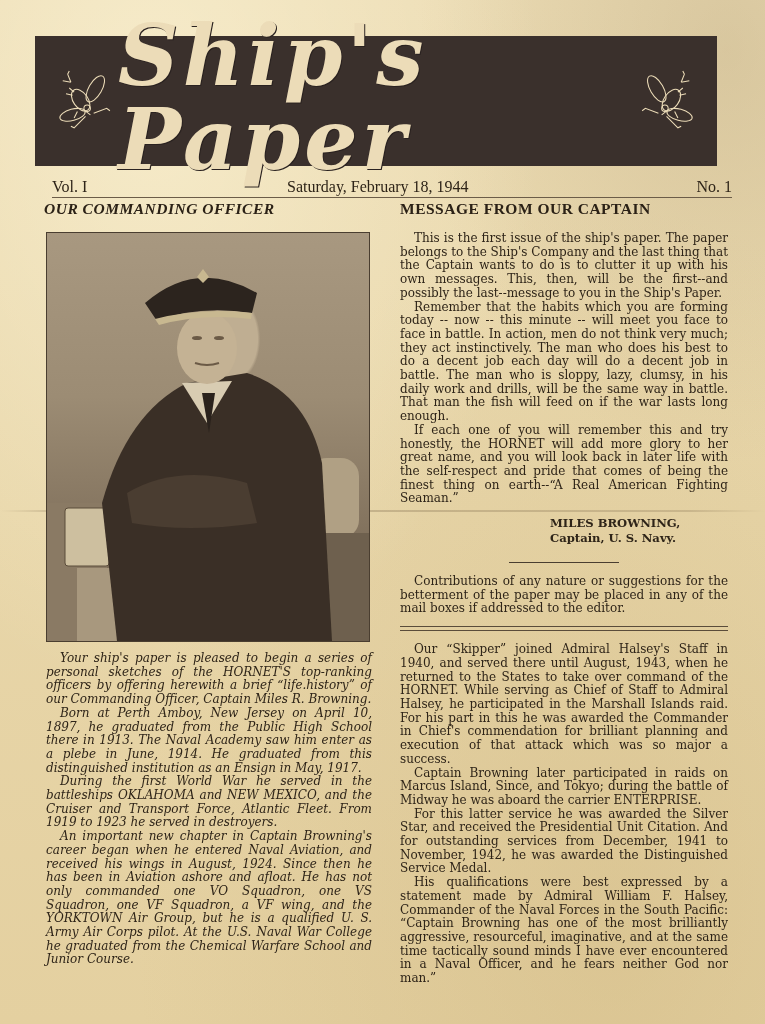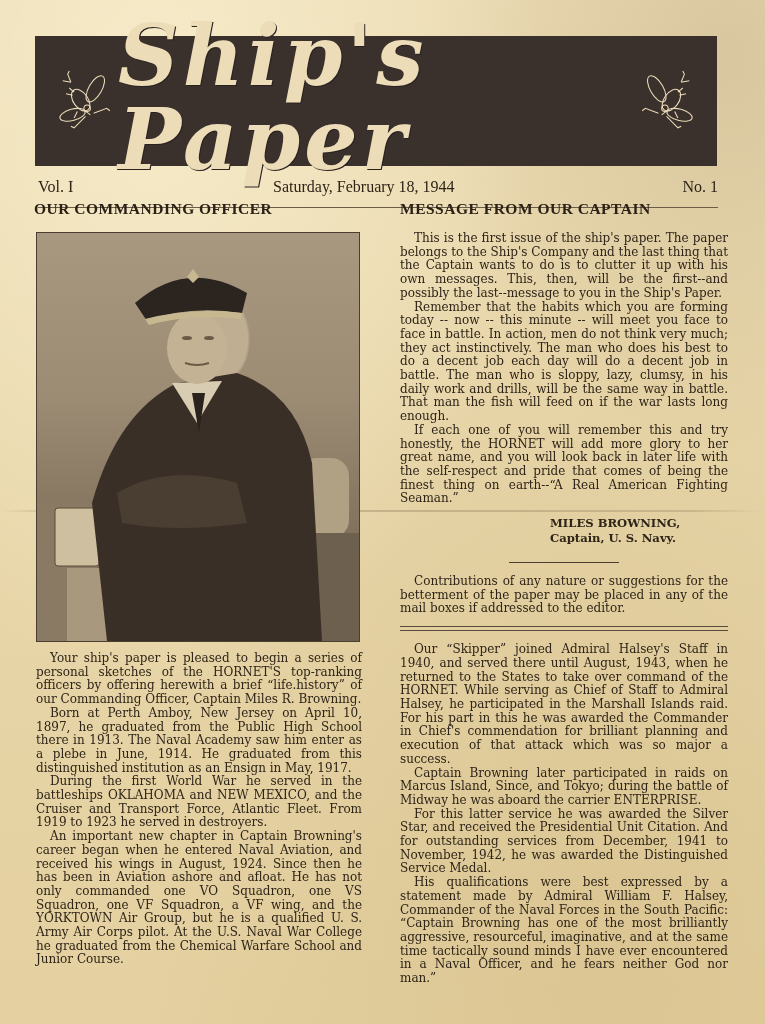--- a/index.html
+++ b/index.html
@@ -27,32 +27,32 @@
     }
     .bee { width: 80px; height: 90px; }
     .title {
       font-family: "DejaVu Serif", serif;
       font-style: italic; font-weight: bold;
       color: #ecdcb8; font-size: 84px; letter-spacing: 4px;
       line-height: 1; margin-top: -6px;
       text-shadow: 1px 1px 0 #2a2220;
     }
     .dateline {
-      position: absolute; left: 38px; top: 176px; width: 680px; height: 20px;
+      position: absolute; left: 52px; top: 176px; width: 680px; height: 20px;
       display: flex; justify-content: space-between; align-items: flex-end;
       font-family: "Liberation Serif", serif; font-size: 16px; color: #2e2418;
       border-bottom: 1px solid #6b5c48;
-      padding-bottom: 11px;
+      padding-bottom: 1px;
     }
     .dateline .date { position: absolute; left: 235px; }
     .col {
       position: absolute; top: 200px;
       font-family: "DejaVu Serif", serif;
     }
-    .col-left { left: 34px; width: 330px; }
+    .col-left { left: 44px; width: 330px; font-style: italic; }
     .col-right { left: 400px; width: 328px; }
     .section-head {
       font-family: "Liberation Serif", serif; font-weight: bold;
       font-size: 15.5px; letter-spacing: 0.5px; color: #2b2116;
       margin: 0 0 14px 0;
     }
     .photo {
       position: relative;
       width: 322px; height: 408px; margin-left: 2px;
       border: 1px solid #4a3e30;

